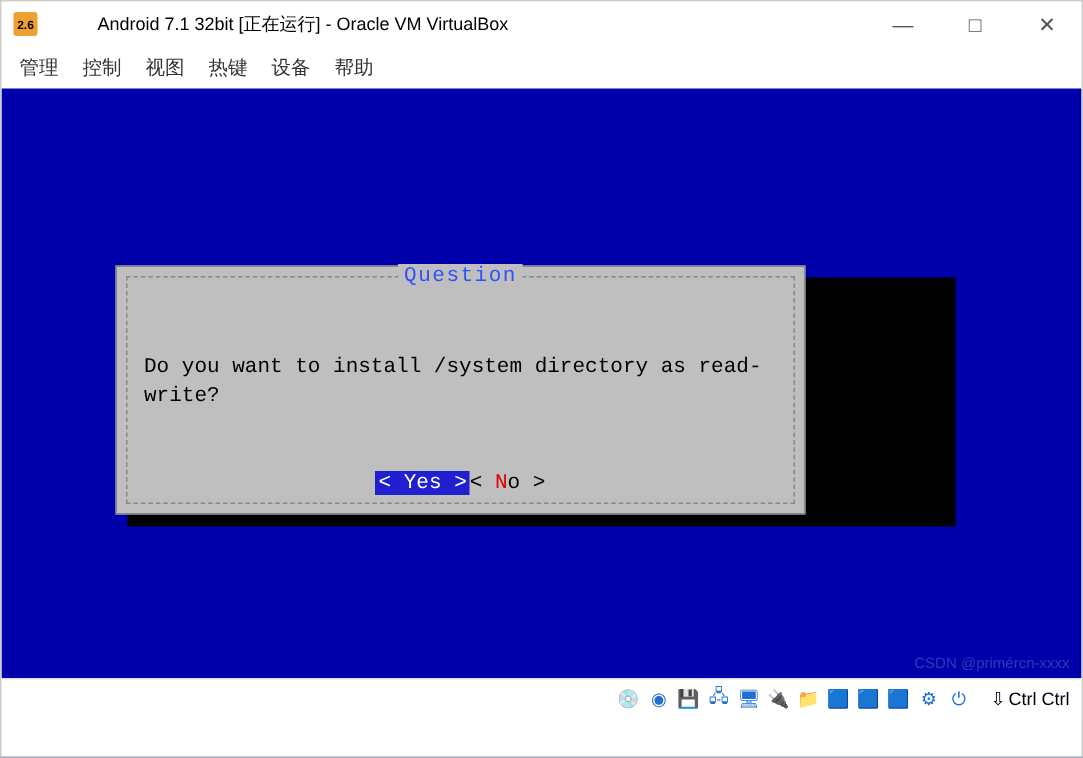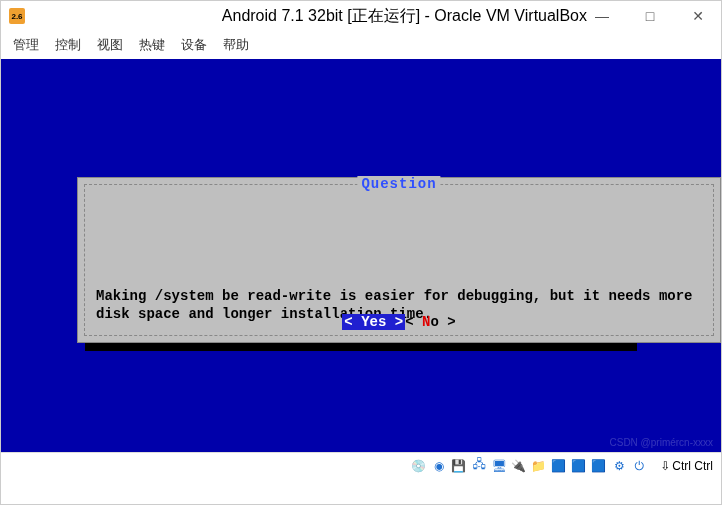--- a/index.html
+++ b/index.html
@@ -1,26 +1,26 @@
 <!DOCTYPE html>
 <html><head>
 <meta charset="utf-8">
 <style>
 * { margin: 0; padding: 0; box-sizing: border-box; }
 body { font-family: "Segoe UI", Tahoma, sans-serif; width: 722px; height: 505px; background: #fff; overflow: hidden; border: 1px solid #ccc; }
-.titlebar { height: 30px; display: flex; align-items: center; padding: 0 8px; background: #fff; }
+.titlebar { height: 30px; display: flex; align-items: center; padding: 0 8px; background: #fff; gap: 32px; }
 .vbox-icon { width: 16px; height: 16px; background: #f0a030; border-radius: 2px; margin-right: 8px; display: flex; align-items: center; justify-content: center; font-size: 8px; font-weight: bold; color: #000; }
-.title-text { flex: 1; font-size: 16px; color: #000; text-align: right; }
+.title-text { flex: 1; font-size: 12px; color: #000; }
 .win-controls { display: flex; gap: 18px; font-size: 14px; color: #555; }
 .win-btn { width: 30px; text-align: center; cursor: pointer; }
 .menubar { height: 28px; display: flex; align-items: center; padding: 0 12px; gap: 16px; background: #fff; font-size: 13px; color: #333; }
 .menu-item { cursor: pointer; }
 .vm-screen { position: relative; width: 720px; height: 393px; background: #0000aa; margin: 0; }
 .dialog-shadow { position: absolute; left: 84px; top: 126px; width: 552px; height: 166px; background: #000; }
-.dialog { position: absolute; left: 76px; top: 118px; width: 644px; height: 166px; background: #bfbfbf; border: 1px solid #888; font-family: "Courier New", monospace; font-size: 14px; font-weight: bold; color: #000; }
+.dialog { position: absolute; left: 76px; top: 118px; width: 460px; height: 166px; background: #bfbfbf; border: 1px solid #888; font-family: "Courier New", monospace; font-size: 14px; font-weight: normal; color: #000; }
 .dialog-title { position: absolute; top: -2px; left: 50%; transform: translateX(-50%); color: #3050ff; background: #bfbfbf; padding: 0 4px; letter-spacing: 1px; }
 .dialog-border { position: absolute; top: 6px; left: 6px; right: 6px; bottom: 6px; border: 1px dashed #888; pointer-events: none; }
 .dialog-text { padding: 22px 18px 0 18px; white-space: pre-wrap; line-height: 1.3; }
 .dialog-buttons { position: absolute; bottom: 12px; left: 0; right: 0; display: flex; justify-content: center; }
 .btn-yes { background: #2020d0; color: #fff; padding: 0 2px; cursor: pointer; }
 .btn-yes .y { color: #fff; }
 .btn-no { color: #000; cursor: pointer; }
 .btn-no .n { color: #e00000; }
 .statusbar { height: 26px; background: #fff; display: flex; align-items: center; justify-content: flex-end; padding: 0 8px; gap: 4px; border-top: 1px solid #ddd; }
 .status-icons { display: flex; gap: 2px; }
@@ -52,22 +52,22 @@
   <span class="menu-item">设备</span>
   <span class="menu-item">帮助</span>
 </div>
 
 <div class="vm-screen">
   <div class="dialog-shadow"></div>
   <div class="dialog">
     <div class="dialog-border"></div>
     <div class="dialog-title">Question</div>
     <div class="dialog-text">
+      <div>Do you want to install /system directory as read-write?</div>
       <div style="height:14px"></div>
-      <div>Making /system be read-write is easier for debugging, but it needs more disk space and longer installation time.</div>
     </div>
     <div class="dialog-buttons">
       <span class="btn-yes"><span>&lt;</span><span class="y"> Yes </span><span>&gt;</span></span>
       <span class="btn-no"><span>&lt;</span><span class="n"> N</span><span>o  </span><span>&gt;</span></span>
     </div>
   </div>
   <div class="watermark">CSDN @primércn‑xxxx</div>
 </div>
 
 <div class="statusbar">

